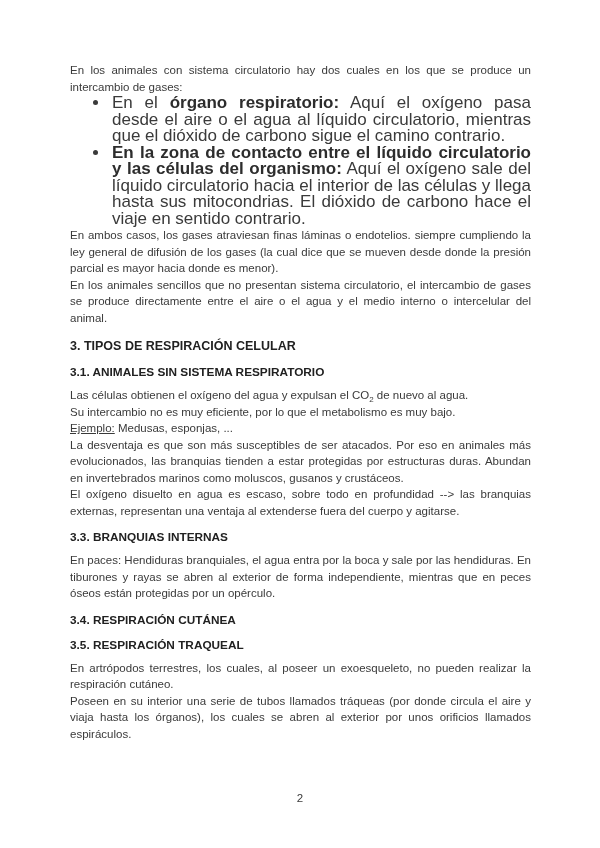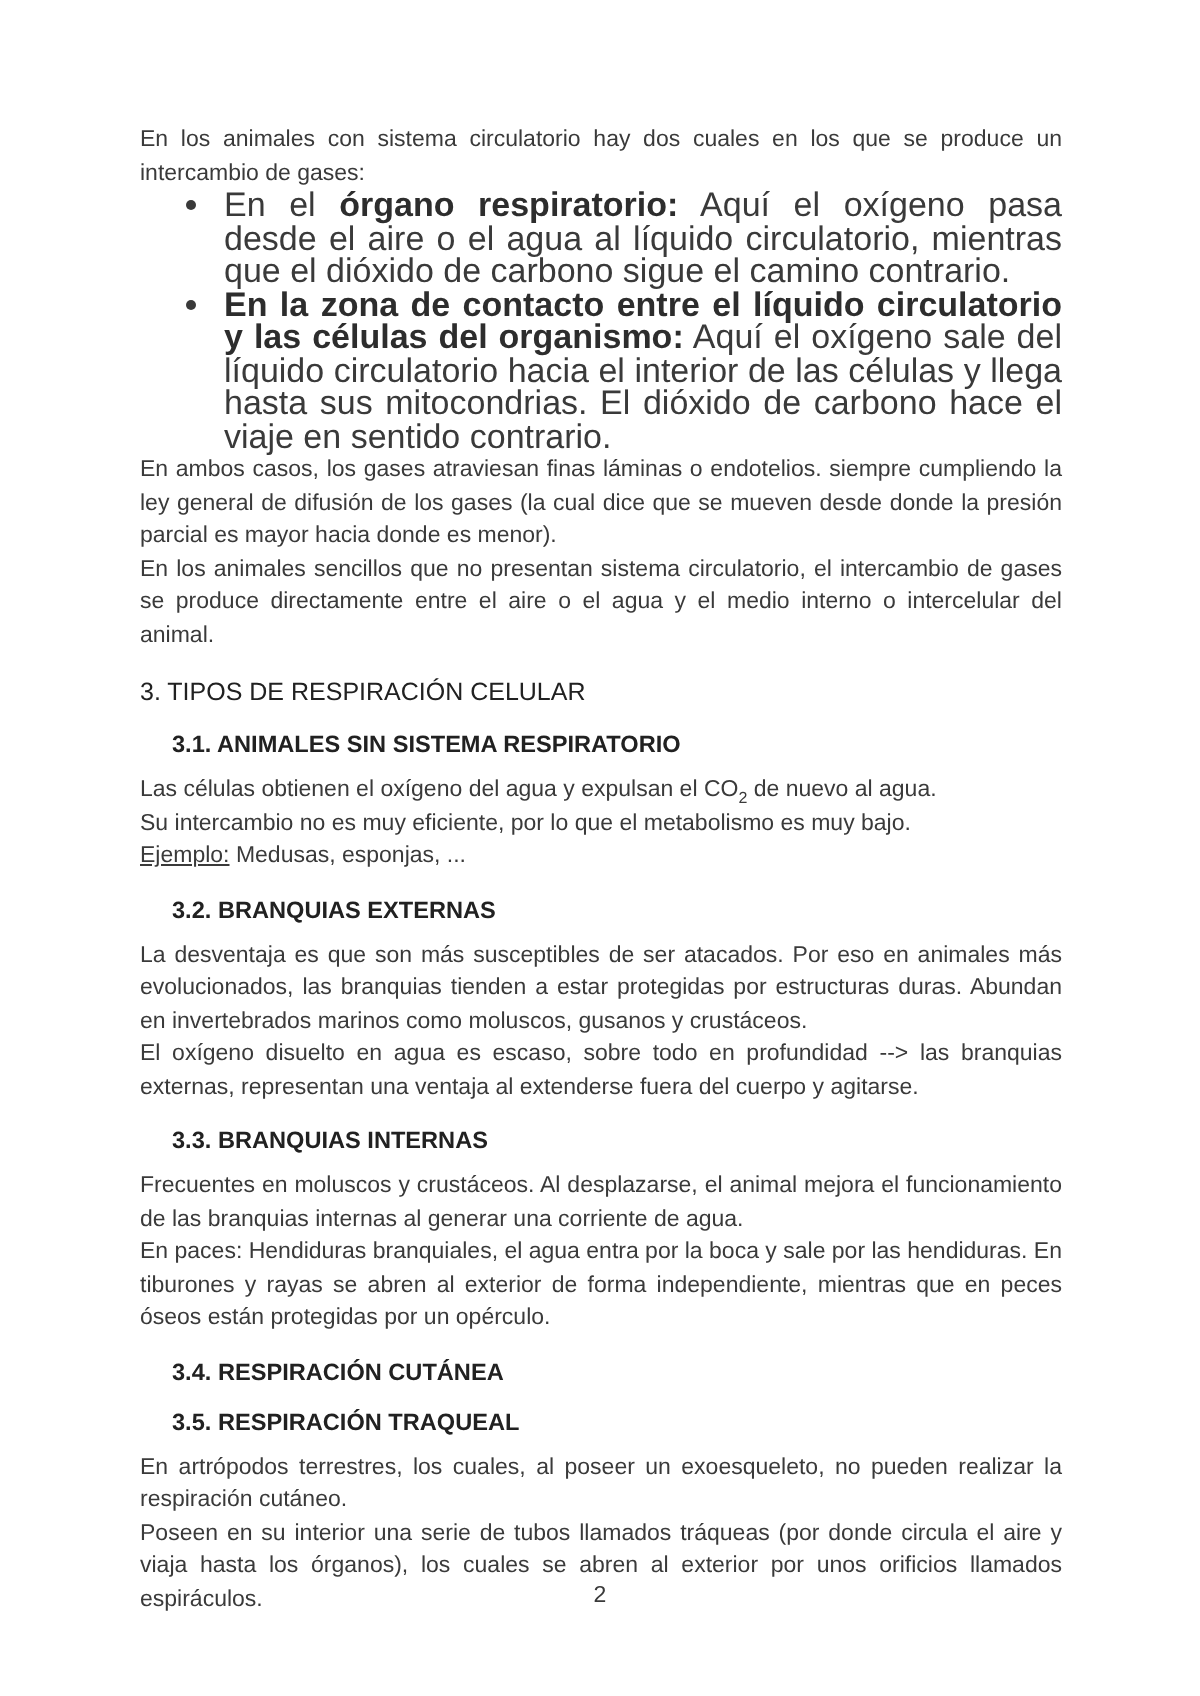--- a/index.html
+++ b/index.html
@@ -35,26 +35,26 @@
     text-align: justify;
     padding-left: 2px;
     color: #3a3a3a;
   }
   b { font-weight: bold; color: #2d2d2d; }
   h2 {
     font-size: 12.5px;
     line-height: 15px;
     margin: 13px 0 10px 0;
     color: #212121;
-    font-weight: normal;
+    font-weight: bold;
   }
   h3 {
     font-size: 11.8px;
     line-height: 14px;
-    margin: 11px 0 8px 16px;
+    margin: 11px 0 8px 0;
     color: #212121;
     font-weight: bold;
   }
   .u { text-decoration: underline; }
   sub { font-size: 8px; line-height: 0; }
   .page-number {
     position: absolute;
     top: 792px;
     left: 0;
     width: 100%;
@@ -79,26 +79,24 @@
     <p>En ambos casos, los gases atraviesan finas láminas o endotelios. siempre cumpliendo la ley general de difusión de los gases (la cual dice que se mueven desde donde la presión parcial es mayor hacia donde es menor).</p>
     <p>En los animales sencillos que no presentan sistema circulatorio, el intercambio de gases se produce directamente entre el aire o el agua y el medio interno o intercelular del animal.</p>
 
     <h2>3. TIPOS DE RESPIRACIÓN CELULAR</h2>
 
     <h3>3.1. ANIMALES SIN SISTEMA RESPIRATORIO</h3>
     <p><span>Las células obtienen el oxígeno del agua y expulsan el CO</span><sub>2</sub><span> de nuevo al agua.</span></p>
     <p>Su intercambio no es muy eficiente, por lo que el metabolismo es muy bajo.</p>
     <p><span class="u">Ejemplo:</span><span> Medusas, esponjas, ...</span></p>
 
-    <h3>3.2. BRANQUIAS EXTERNAS</h3>
     <p>La desventaja es que son más susceptibles de ser atacados. Por eso en animales más evolucionados, las branquias tienden a estar protegidas por estructuras duras. Abundan en invertebrados marinos como moluscos, gusanos y crustáceos.</p>
     <p>El oxígeno disuelto en agua es escaso, sobre todo en profundidad --&gt;  las branquias externas, representan una ventaja al extenderse fuera del cuerpo y agitarse.</p>
 
     <h3>3.3. BRANQUIAS INTERNAS</h3>
-    <p>Frecuentes en moluscos y crustáceos. Al desplazarse, el animal mejora el funcionamiento de las branquias internas al generar una corriente de agua.</p>
     <p>En paces: Hendiduras branquiales, el agua entra por la boca y sale por las hendiduras. En tiburones y rayas se abren al exterior de forma independiente, mientras que en peces óseos están protegidas por un opérculo.</p>
 
     <h3>3.4. RESPIRACIÓN CUTÁNEA</h3>
 
     <h3>3.5. RESPIRACIÓN TRAQUEAL</h3>
     <p>En artrópodos terrestres, los cuales, al poseer un exoesqueleto, no pueden realizar la respiración cutáneo.</p>
     <p>Poseen en su interior una serie de tubos llamados tráqueas (por donde circula el aire y viaja hasta los órganos), los cuales se abren al exterior por unos orificios llamados espiráculos.</p>
 
   </main>
 

